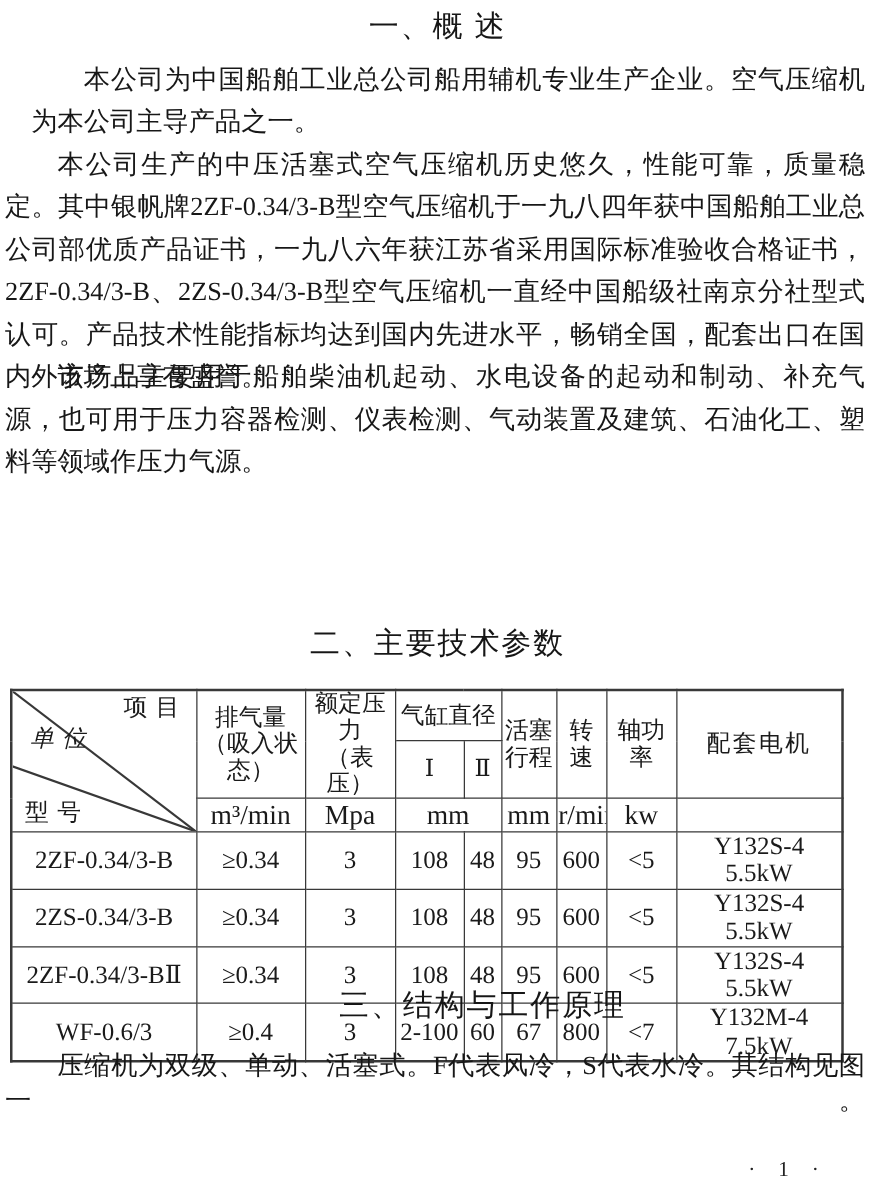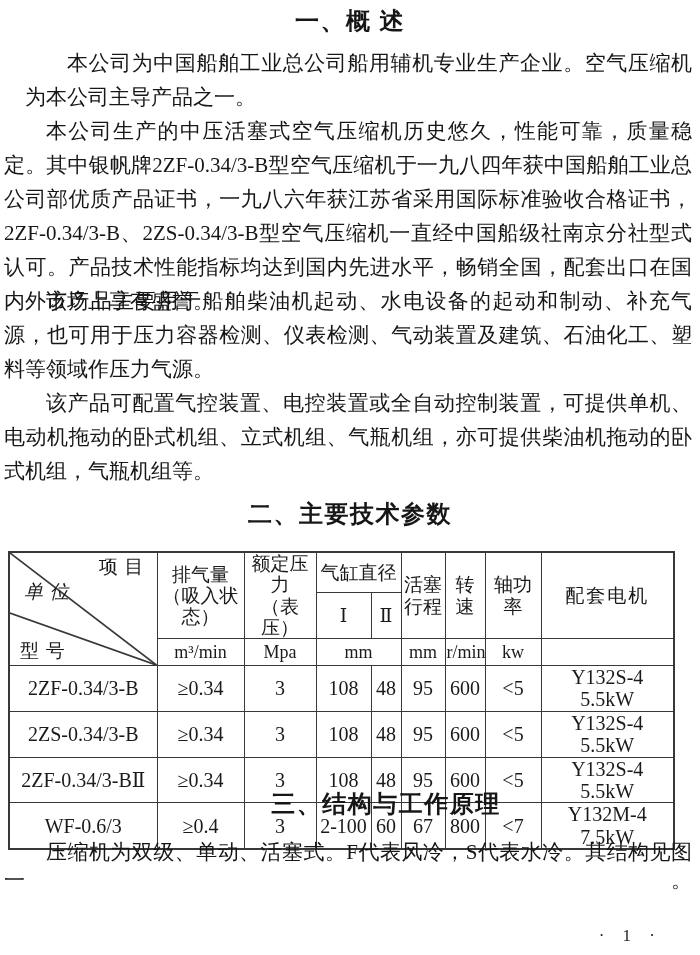--- a/index.html
+++ b/index.html
@@ -3,21 +3,21 @@
 <meta charset="utf-8">
 <style>
   * { margin:0; padding:0; box-sizing:border-box; }
   html,body { background:#ffffff; }
   .page {
     position:relative; width:700px; height:955px; background:#ffffff;
     font-family:"Liberation Serif","DejaVu Serif",serif; color:#1b1b1b; overflow:hidden;
   }
   .heading {
     position:absolute; left:0; width:100%; text-align:center;
-    font-family:"Liberation Sans","DejaVu Sans",sans-serif; font-weight:700;
+    font-family:"Liberation Sans","DejaVu Sans",sans-serif; font-weight:400;
     font-size:24px; letter-spacing:1.5px; color:#161616;
   }
   .para {
     position:absolute; left:4px; right:8px;
     font-size:21px; line-height:34px; text-align:justify; text-indent:2em; color:#171717;
   }
   .para.tight { line-height:28px; }
   .force-last { text-align-last: justify; }
   #title-1 { top:5px; }
   #para-1 { top:46px;margin-left:21px; }
@@ -35,21 +35,21 @@
     border:2.5px solid #383838;
   }
   table.spec td {
     border:1.5px solid #383838; text-align:center; vertical-align:middle;
     padding:0 1px; font-size:19px; line-height:1.12; color:#1a1a1a; overflow:hidden;
   }
   tr.h-main  { height:26px; }
   tr.h-sub   { height:29px; }
   tr.h-units { height:27px; }
   tr.data    { height:27px; }
-  tr.h-units td { font-size:18px; }
+  tr.h-units td { font-size:22px; }
   tr.data td { font-size:20px; }
   td.hdr-2line { font-size:18px; }
   td.motor-hdr { font-size:20px; letter-spacing:2px; }
   td.corner { position:relative; padding:0; }
   .corner-svg { position:absolute; inset:0; width:100%; height:100%; }
   .corner-lbl { position:absolute; font-size:19px; letter-spacing:1px; white-space:pre; }
   .lbl-item  { top:3px;  right:12px; }
   .lbl-unit  { top:28px; left:14px;font-style:italic; }
   .lbl-model { bottom:4px; left:10px; }
 
@@ -61,21 +61,20 @@
 </head>
 <body>
 
 <div class="page">
 
   <div id="title-1" class="heading">一、概 述</div>
 
   <div id="para-1" class="para">本公司为中国船舶工业总公司船用辅机专业生产企业。空气压缩机为本公司主导产品之一。</div>
   <div id="para-2" class="para">本公司生产的中压活塞式空气压缩机历史悠久，性能可靠，质量稳定。其中银帆牌2ZF-0.34/3-B型空气压缩机于一九八四年获中国船舶工业总公司部优质产品证书，一九八六年获江苏省采用国际标准验收合格证书，2ZF-0.34/3-B、2ZS-0.34/3-B型空气压缩机一直经中国船级社南京分社型式认可。产品技术性能指标均达到国内先进水平，畅销全国，配套出口在国内外市场上享有盛誉。</div>
   <div id="para-3" class="para">该产品主要用于船舶柴油机起动、水电设备的起动和制动、补充气源，也可用于压力容器检测、仪表检测、气动装置及建筑、石油化工、塑料等领域作压力气源。</div>
-  <div id="para-4" class="para">该产品可配置气控装置、电控装置或全自动控制装置，可提供单机、电动机拖动的卧式机组、立式机组、气瓶机组，亦可提供柴油机拖动的卧式机组，气瓶机组等。</div>
 
   <div id="title-2" class="heading">二、主要技术参数</div>
 
   <table class="spec">
     <colgroup>
       <col style="width:148px">
         <col style="width:87px">
         <col style="width:72px">
       <col style="width:55px">
         <col style="width:30px">

